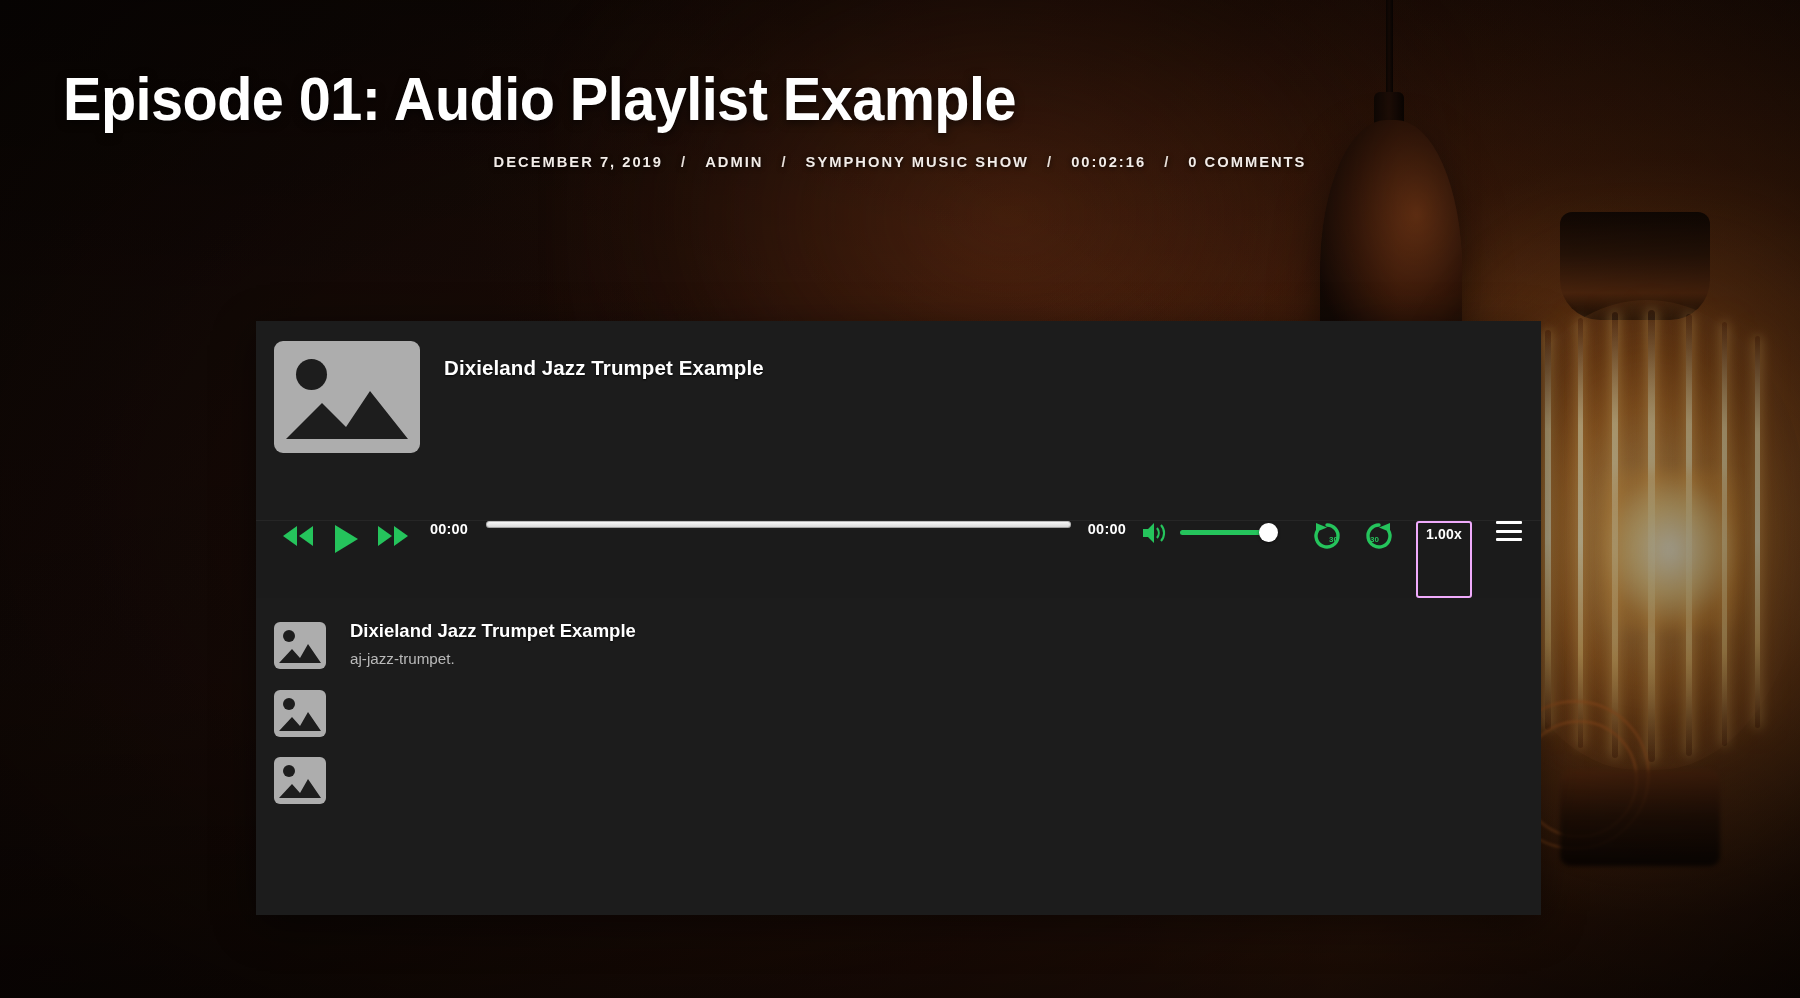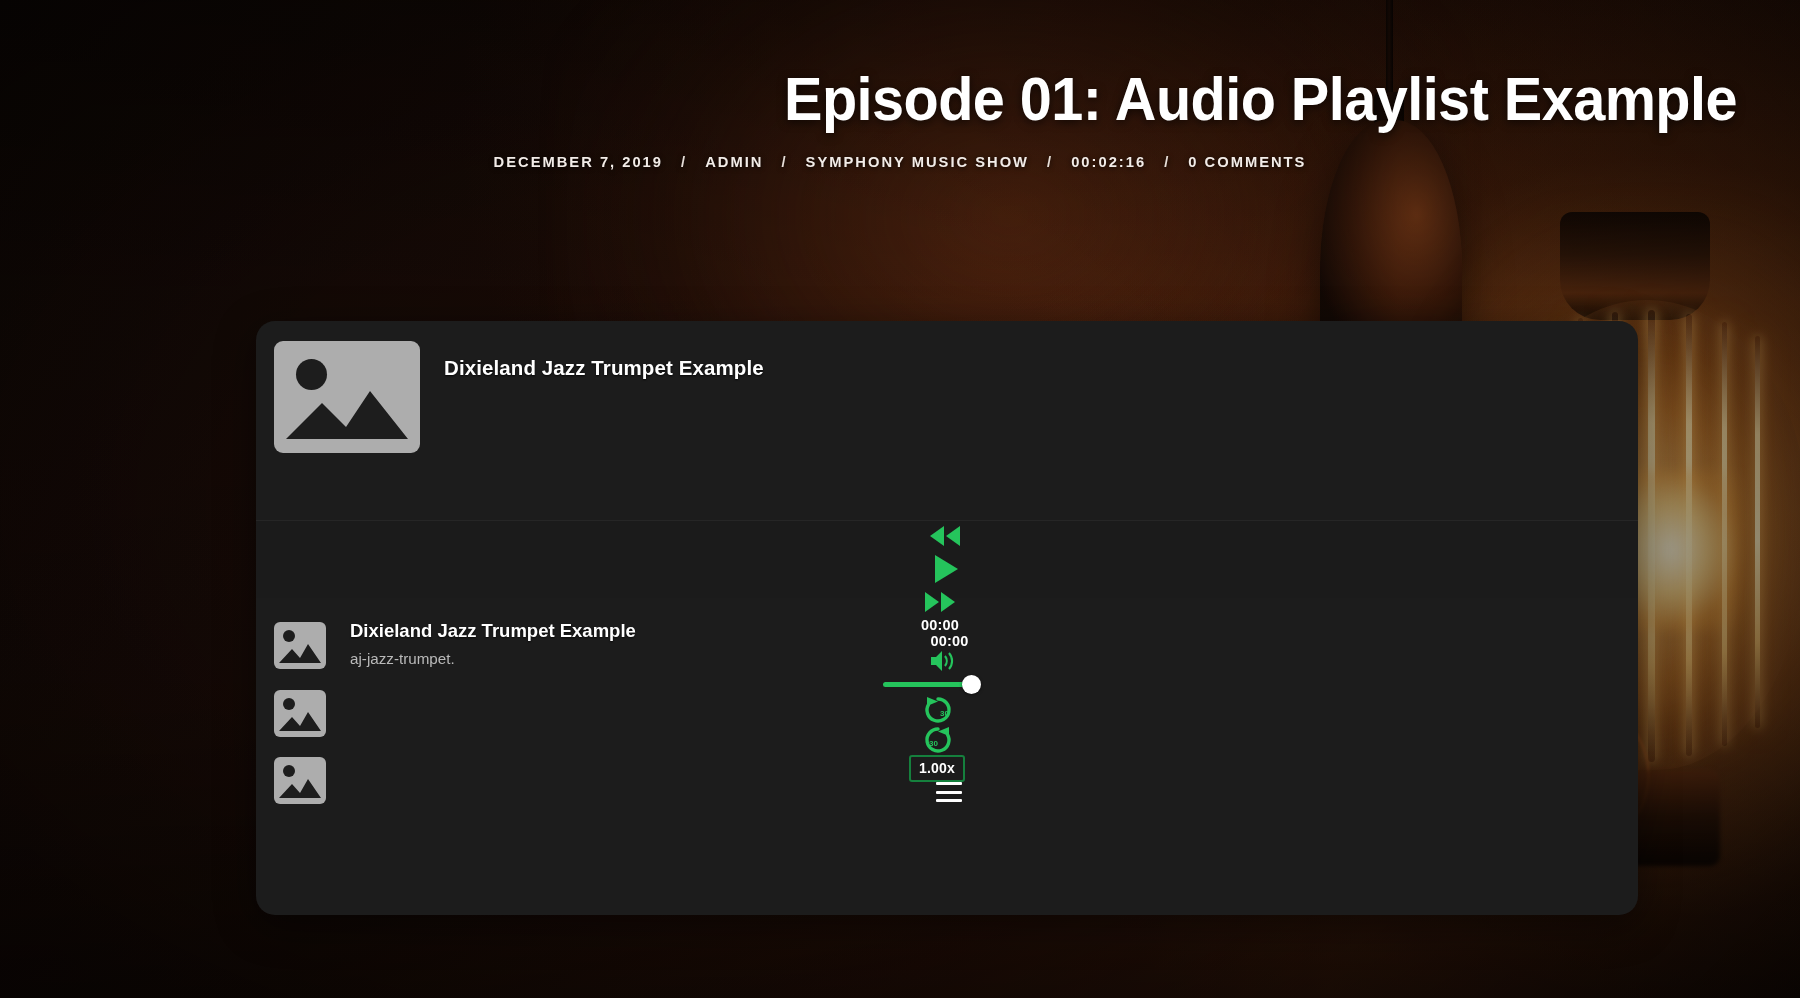--- a/index.html
+++ b/index.html
@@ -137,21 +137,21 @@
     background:
       radial-gradient(ellipse 1500px 1000px at 700px 500px, rgba(0,0,0,0) 30%, rgba(0,0,0,0.45) 78%, rgba(0,0,0,0.72) 100%),
       linear-gradient(to bottom, rgba(0,0,0,0.30) 0%, rgba(0,0,0,0.05) 30%, rgba(0,0,0,0.10) 70%, rgba(0,0,0,0.45) 100%);
     pointer-events: none;
   }
 
   
   .header {
     position: absolute;
     left: 0; right: 0; top: 66px;
-    text-align: right;
+    text-align: left;
     z-index: 5;
   }
   .post-title {
     color: #ffffff;
     font-size: 62px;
     font-weight: bold;
     letter-spacing: -0.6px;
     line-height: 1.05;
     font-family: "Liberation Sans", sans-serif;
     transform: scaleX(0.93);
@@ -170,27 +170,26 @@
     transform: scaleX(0.95);
   }
   .meta-item { white-space: nowrap; }
   .meta-sep { padding: 0 19px; color: #e8e0da; }
 
   
   .player-panel {
     position: absolute;
     left: 256px;
     top: 321px;
-    width: 1382px;
+    width: 1285px;
     height: 594px;
     background: #1c1c1c;
     z-index: 6;
     box-shadow: 0 10px 40px rgba(0,0,0,0.45);
     overflow: hidden;
-    border-radius: 19px;
   }
 
   
   .np-header {
     display: flex;
     align-items: flex-start;
     padding: 20px 22px 0 18px;
     height: 199px;
   }
   .np-thumb {
@@ -220,26 +219,24 @@
     font-weight: bold;
     margin-left: 24px;
     margin-top: 15px;
     letter-spacing: 0.1px;
     text-shadow: 0 1px 2px rgba(0,0,0,0.8);
   }
 
   
   .controls {
     display: flex;
-    align-items: center;
     height: 78px;
     padding: 0 19px 0 23px;
     border-top: 1px solid #262626;
     background: #1b1b1b;
-    flex-direction: column;
   }
   .ctrl-btn {
     display: flex;
     align-items: center;
     justify-content: center;
     cursor: pointer;
     flex: 0 0 auto;
   }
   .accent-fill { fill: #25c45c; }
   .accent-stroke { stroke: #25c45c; }
@@ -290,21 +287,21 @@
     right: -2px; top: 2px;
     width: 19px; height: 19px;
     border-radius: 50%;
     background: #ffffff;
     box-shadow: 0 1px 3px rgba(0,0,0,0.5);
   }
 
   .btn-skip { width: 30px; height: 30px; margin-right: 22px; }
 
   .speed-box {
-    border: 2px solid #15803d;
+    border: 2px solid #f0abfc;
     color: #ffffff;
     font-size: 14px;
     font-weight: bold;
     padding: 4px 8px 5px 8px;
     border-radius: 3px;
     cursor: pointer;
     margin-right: 24px;
     line-height: 1;
     letter-spacing: 0.2px;
     flex: 0 0 auto;

